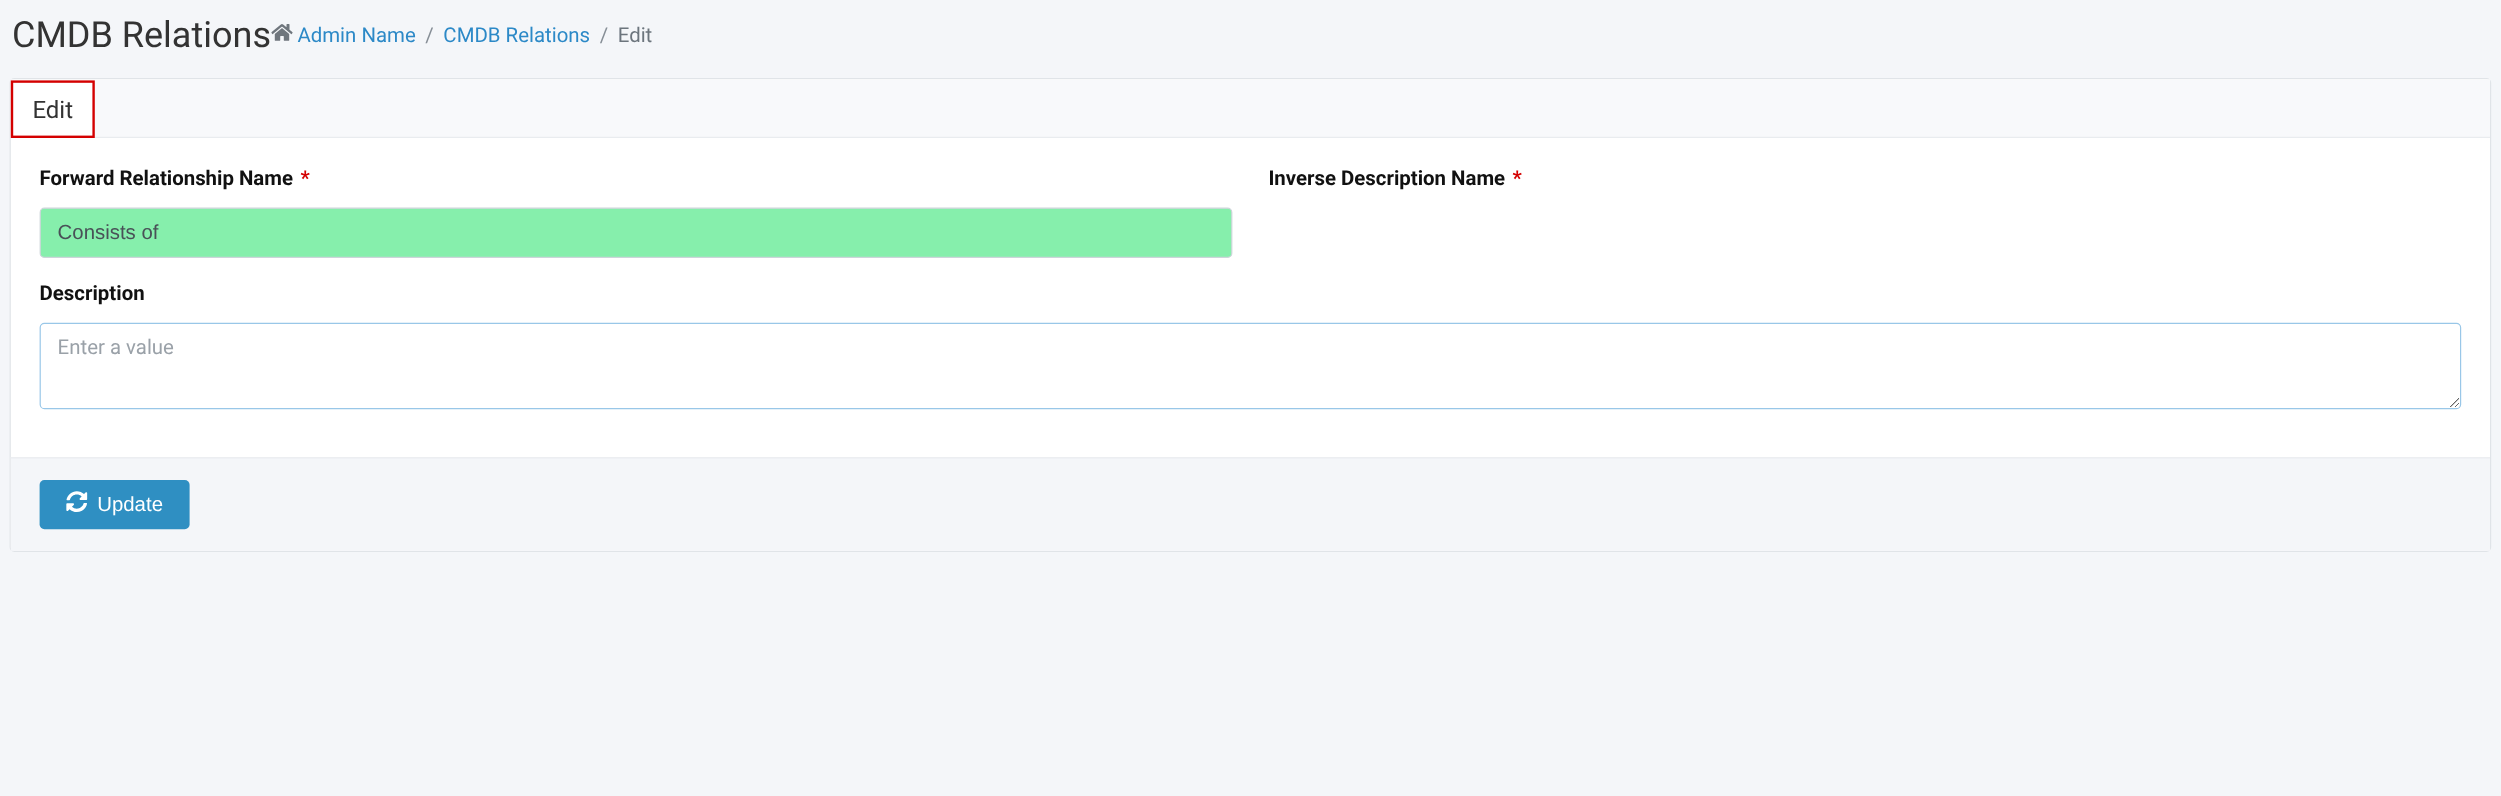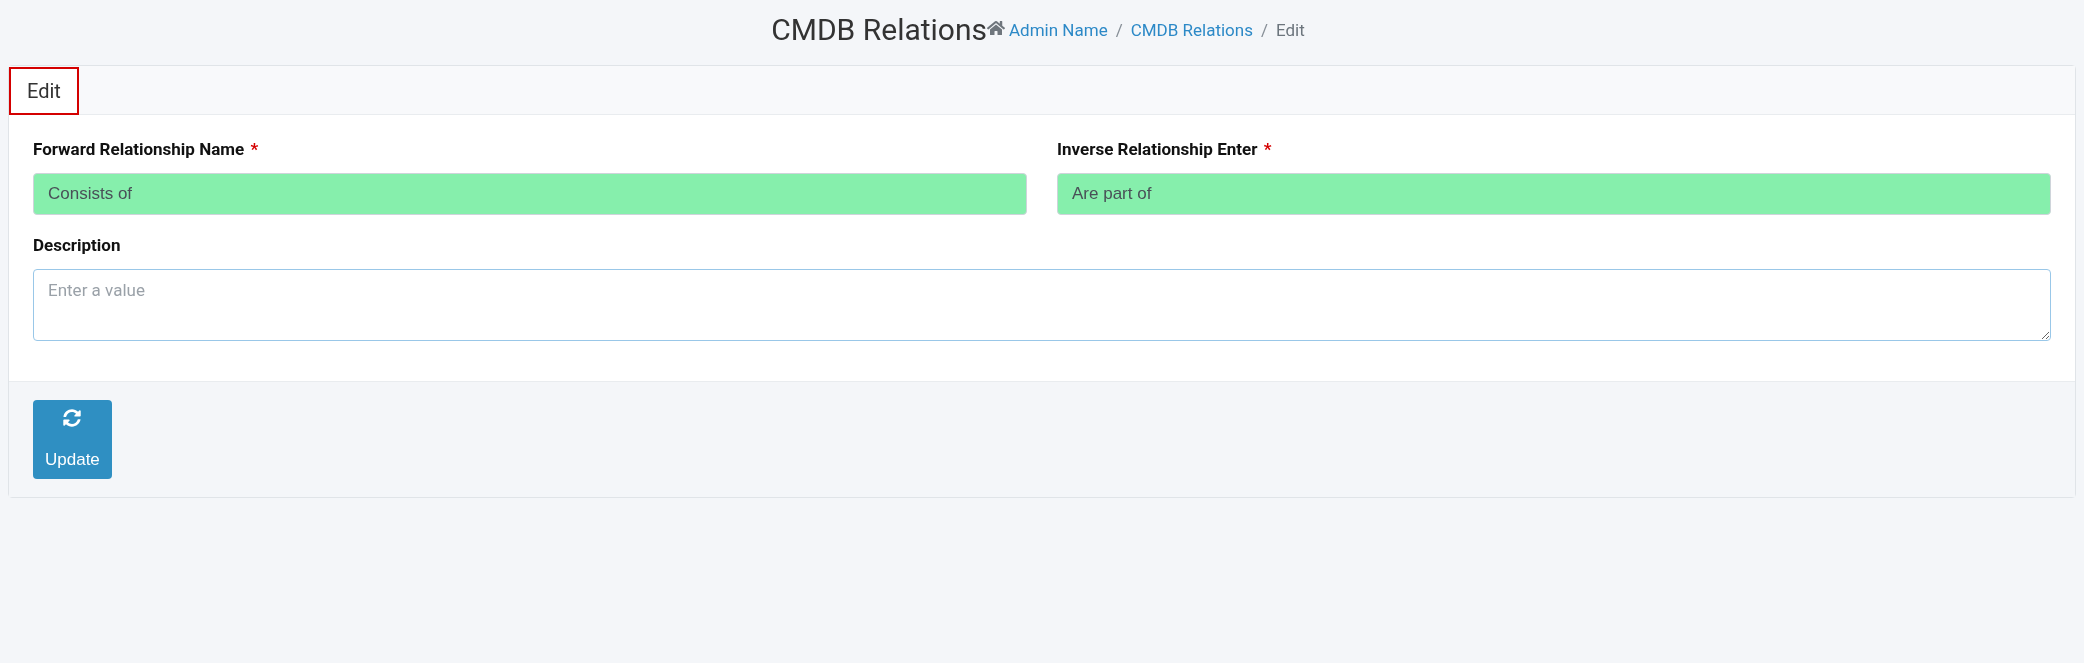--- a/index.html
+++ b/index.html
@@ -8,21 +8,21 @@
     padding: 0;
   }
   body {
     font-family: -apple-system, BlinkMacSystemFont, "Segoe UI", Roboto, "Helvetica Neue", Arial, sans-serif;
     background: #f4f6f9;
     color: #212529;
     font-size: 16px;
   }
   .page-header {
     display: flex;
-    justify-content: center;
+    justify-content: flex-start;
     align-items: center;
     padding: 12px 18px 18px 10px;
   }
   .page-title {
     font-size: 30px;
     font-weight: 400;
     color: #333;
   }
   .breadcrumb {
     display: flex;
@@ -117,26 +117,25 @@
     background: #f4f6f9;
     border-top: 1px solid #e9ecef;
     padding: 18px 24px;
   }
   .btn-update {
     display: inline-flex;
     align-items: center;
     background: #2f8fc2;
     color: #fff;
     border: none;
-    padding: 9px 12px;
+    padding: 9px 22px;
     font-size: 17px;
     border-radius: 4px;
     cursor: pointer;
-    gap: 18px;
-    flex-direction: column;
+    gap: 8px;
   }
   .refresh-icon {
     display: inline-block;
   }
 </style>
 </head>
 <body>
 
 <div class="page-header">
   <h1 class="page-title">CMDB Relations</h1>
@@ -163,24 +162,23 @@
     <div class="form-row">
       <div class="form-group">
         <label class="form-label">
           <span>Forward Relationship Name</span>
           <span class="required">*</span>
         </label>
         <input type="text" class="form-input" value="Consists of" style="">
       </div>
       <div class="form-group">
         <label class="form-label">
-          <span>Inverse Relationship Enter</span>
+          <span>Inverse Description Name</span>
           <span class="required">*</span>
         </label>
-        <input type="text" class="form-input" value="Are part of" style="">
       </div>
     </div>
 
     <div class="form-group">
       <label class="form-label">Description</label>
       <textarea class="form-textarea" placeholder="Enter a value" style=""></textarea>
     </div>
   </div>
 
   <div class="card-footer">

